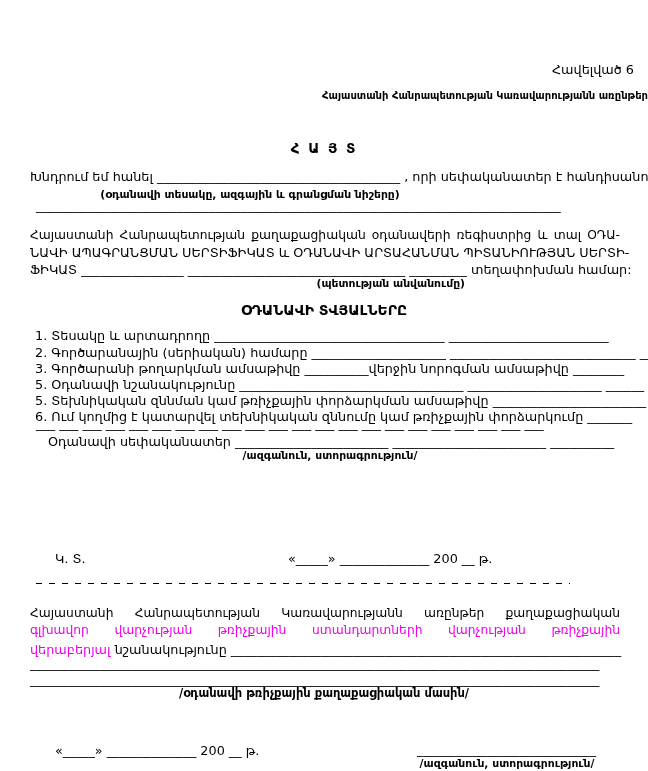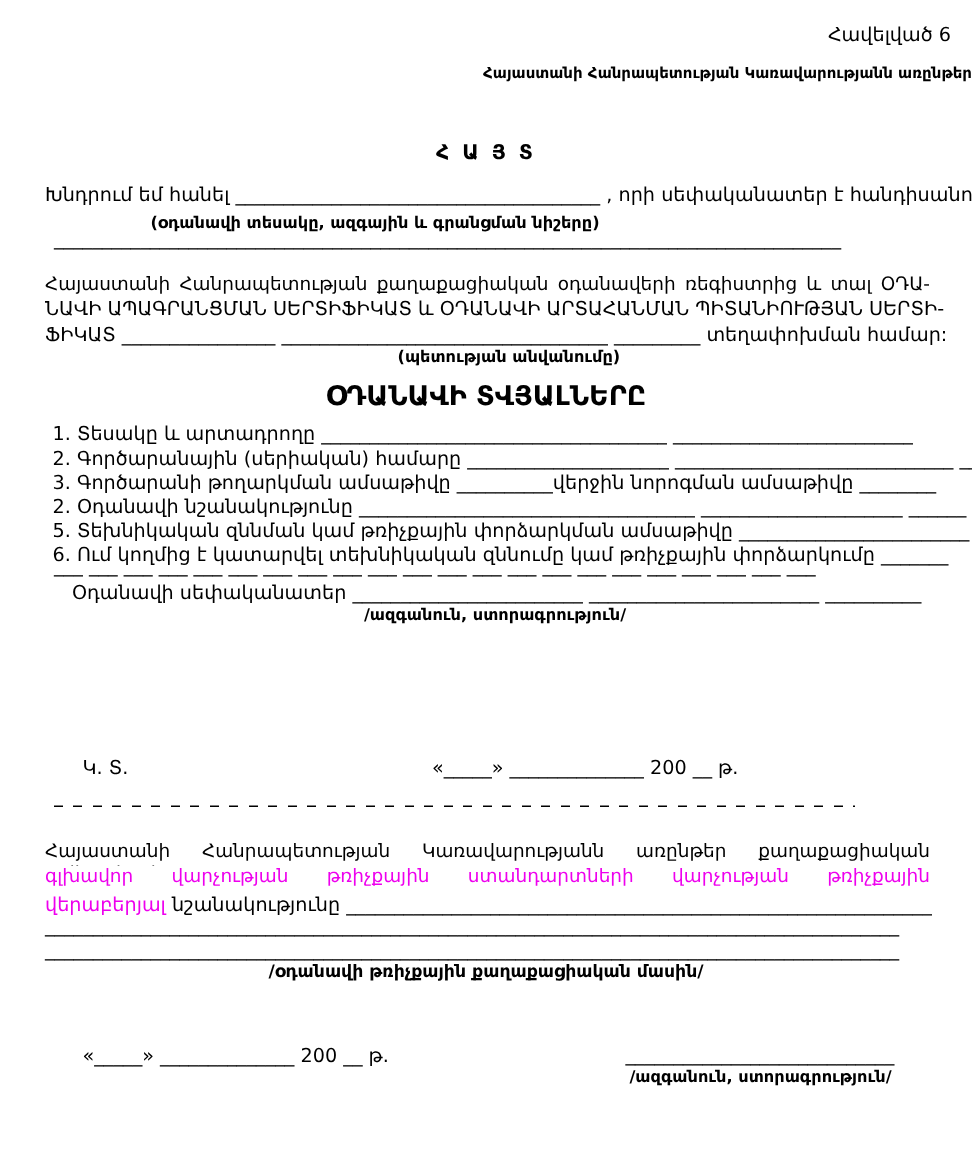--- a/index.html
+++ b/index.html
@@ -1,21 +1,21 @@
 <!DOCTYPE html>
 <html style="--hl: #EE00EE;"><head>
 <meta charset="utf-8">
 <style>
   html,body{margin:0;padding:0;background:#fff;}
   .page{
     position:relative;width:648px;height:771px;background:#fff;overflow:hidden;
     font-family:"DejaVu Sans","Liberation Sans",sans-serif;
     color:#000;font-size:12.8px;
   }
-  .abs{position:absolute;white-space:nowrap;line-height:15px;}
+  .abs{position:absolute;white-space:nowrap;line-height:15px;margin-top:46px;}
   .c{left:0;right:0;text-align:center;}
   .b{font-weight:bold;}
   .small{font-size:10.8px;line-height:13px;font-weight:bold;}
   .just{left:30px;width:590px;font-size:12.3px;text-align:justify;text-align-last:justify;
         overflow:hidden;height:17px;white-space:normal;}
   .hl{color:var(--hl,#EE00EE);}
   .title{letter-spacing:2px;font-size:13.5px;}
   .dashed{height:1px;background:repeating-linear-gradient(90deg,#000 0 6px,transparent 6px 13px);}
   .blankline{letter-spacing:0;}
 </style>
@@ -34,28 +34,28 @@
     <span>Խնդրում եմ հանել</span>
     <span class="blankline">______________________________________</span>
     <span>, որի սեփականատեր է հանդիսանում</span>
   </div>
   <div class="abs small" style="top:142px;left:100px;width:300px;text-align:center;">(օդանավի տեսակը, ազգային և գրանցման նիշերը)</div>
   <div class="abs blankline" style="top:152px;left:36px;">__________________________________________________________________________________</div>
 
   <div class="abs just" style="top:182px;">Հայաստանի Հանրապետության քաղաքացիական օդանավերի ռեգիստրից և տալ ՕԴԱ-</div>
   <div class="abs" style="top:199px;left:30px;">ՆԱՎԻ ԱՊԱԳՐԱՆՑՄԱՆ ՍԵՐՏԻՖԻԿԱՏ և ՕԴԱՆԱՎԻ ԱՐՏԱՀԱՆՄԱՆ ՊԻՏԱՆԻՈՒԹՅԱՆ ՍԵՐՏԻ-</div>
   <div class="abs" style="top:216px;left:30px;">ՖԻԿԱՏ ________________ __________________________________ _________ տեղափոխման համար:</div>
-  <div class="abs small" style="top:231px;left:265px;width:200px;text-align:left;">(պետության անվանումը)</div>
+  <div class="abs small" style="top:231px;left:265px;width:200px;text-align:right;">(պետության անվանումը)</div>
 
-  <div class="abs c b" style="top:257px;font-size:18px;">ՕԴԱՆԱՎԻ ՏՎՅԱԼՆԵՐԸ</div>
+  <div class="abs c b" style="top:257px;font-size:14px;">ՕԴԱՆԱՎԻ ՏՎՅԱԼՆԵՐԸ</div>
 
   <div class="abs" style="top:282px;left:35px;">1. Տեսակը և արտադրողը ____________________________________ _________________________</div>
   <div class="abs" style="top:299px;left:35px;">2. Գործարանային (սերիական) համարը _____________________ _____________________________ __</div>
   <div class="abs" style="top:315px;left:35px;">3. Գործարանի թողարկման ամսաթիվը __________վերջին նորոգման ամսաթիվը ________</div>
-  <div class="abs" style="top:331px;left:35px;">2. Օդանավի նշանակությունը ___________________________________ _____________________ ______</div>
+  <div class="abs" style="top:331px;left:35px;">5. Օդանավի նշանակությունը ___________________________________ _____________________ ______</div>
   <div class="abs" style="top:347px;left:35px;">5. Տեխնիկական զննման կամ թռիչքային փորձարկման ամսաթիվը ________________________</div>
   <div class="abs" style="top:363px;left:35px;">6. Ում կողմից է կատարվել տեխնիկական զննումը կամ թռիչքային փորձարկումը _______</div>
 
   <div class="abs blankline" style="top:370px;left:36px;">___ ___ ___ ___ ___ ___ ___ ___ ___ ___ ___ ___ ___ ___ ___ ___ ___ ___ ___ ___ ___ ___</div>
 
   <div class="abs" style="top:388px;left:48px;">
     <span>Օդանավի սեփականատեր</span>
     <span class="blankline">________________________ ________________________ __________</span>
   </div>
   <div class="abs small" style="top:403px;left:220px;width:220px;text-align:center;">/ազգանուն, ստորագրություն/</div>

